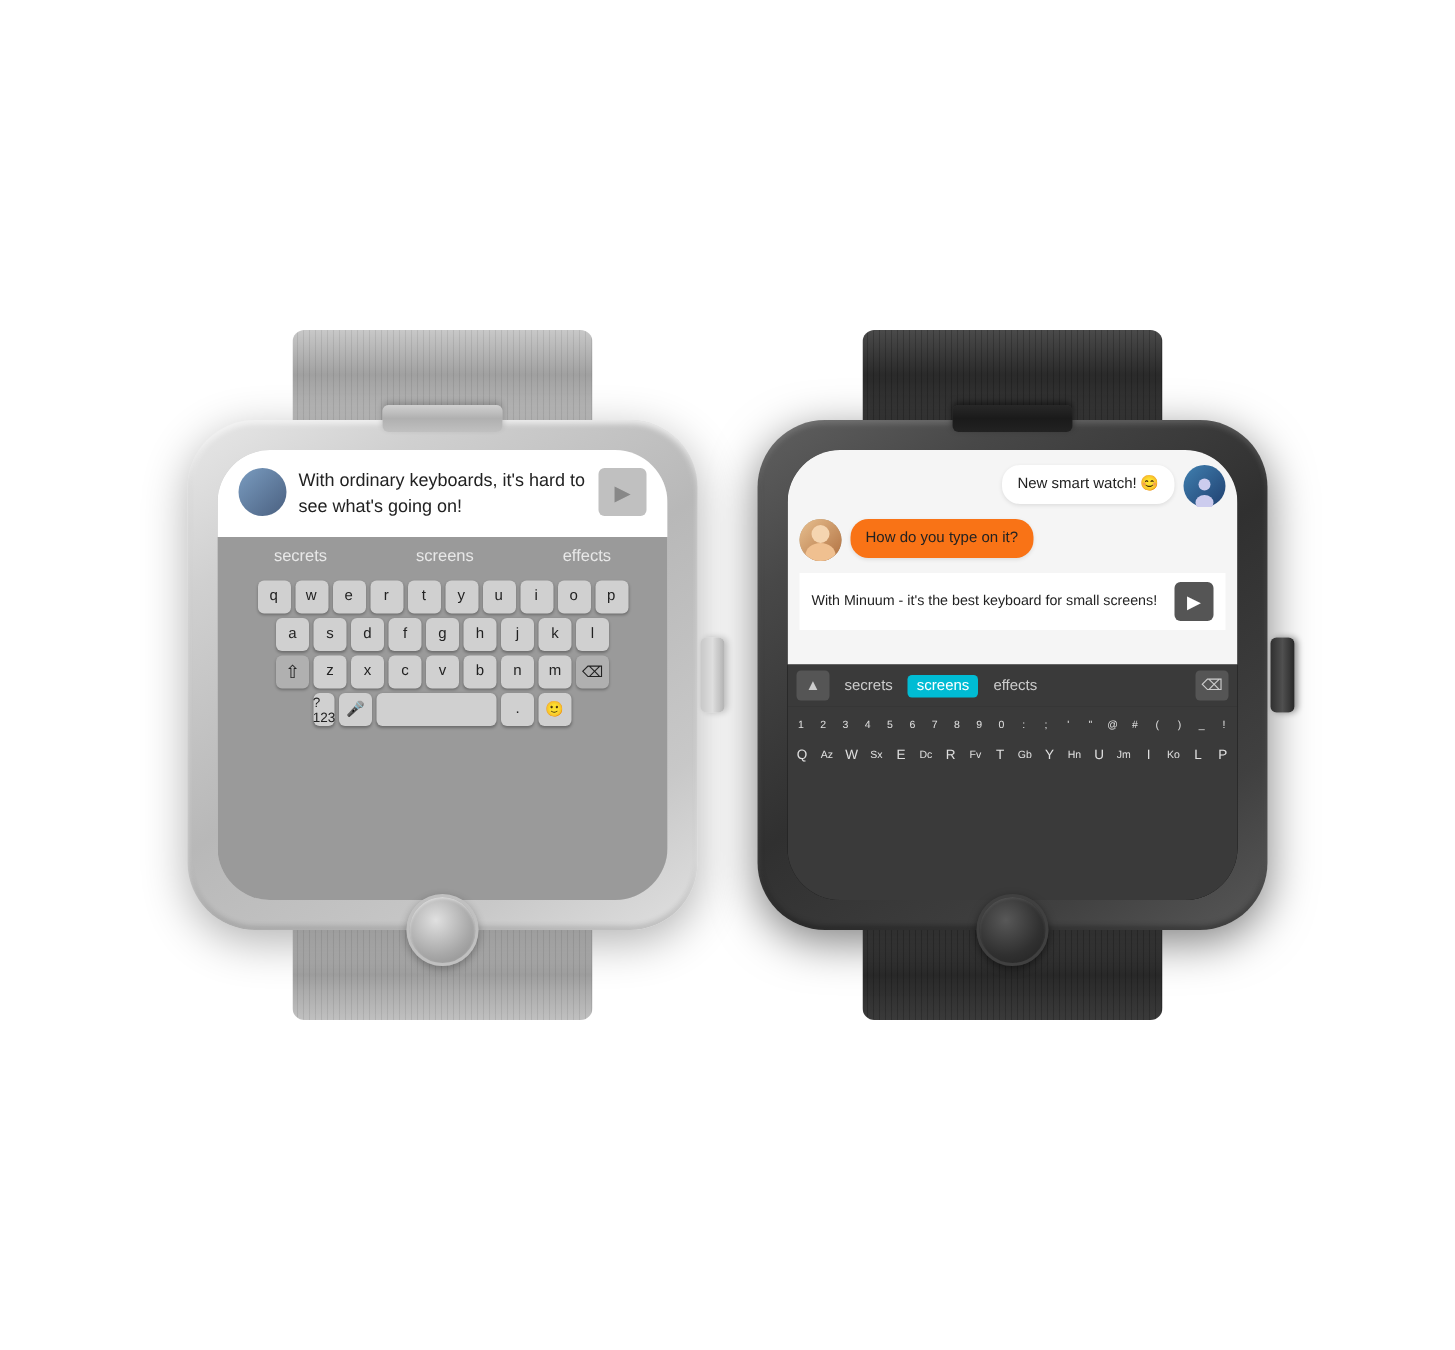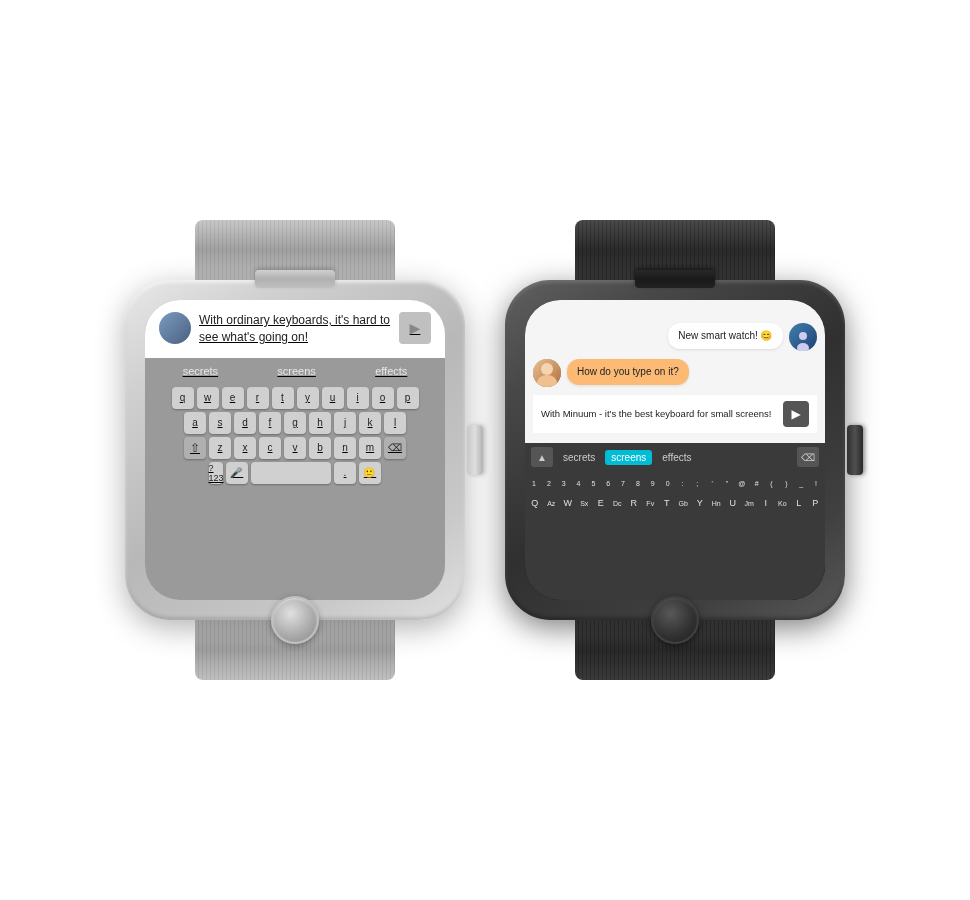--- a/index.html
+++ b/index.html
@@ -166,21 +166,20 @@
       width: 300px;
       height: 300px;
       border-radius: 35px;
       overflow: hidden;
       position: relative;
     }
 
     .watch-silver .watch-screen {
       background: #e8e8e8;
       box-shadow: inset 0 0 20px rgba(0,0,0,0.3);
-      text-decoration: underline;
     }
 
     .watch-dark .watch-screen {
       background: #1a1a1a;
       box-shadow: inset 0 0 20px rgba(0,0,0,0.6);
     }
 
     
     .screen-left {
       width: 100%;
@@ -303,35 +302,34 @@
       background: #2a2a2a;
     }
 
     .chat-area {
       background: #f5f5f5;
       flex: 1;
       padding: 10px 8px;
       display: flex;
       flex-direction: column;
       gap: 8px;
-      justify-content: flex-end;
     }
 
     .chat-bubble-row {
       display: flex;
       align-items: flex-start;
       gap: 6px;
     }
 
     .chat-bubble-row.right {
       justify-content: flex-end;
     }
 
     .chat-bubble {
-      background: #fdba74;
+      background: #f97316;
       border-radius: 12px;
       padding: 6px 10px;
       font-size: 10px;
       color: #222;
       line-height: 1.4;
       max-width: 160px;
       box-shadow: 0 1px 3px rgba(0,0,0,0.1);
     }
 
     .chat-bubble.outgoing {

